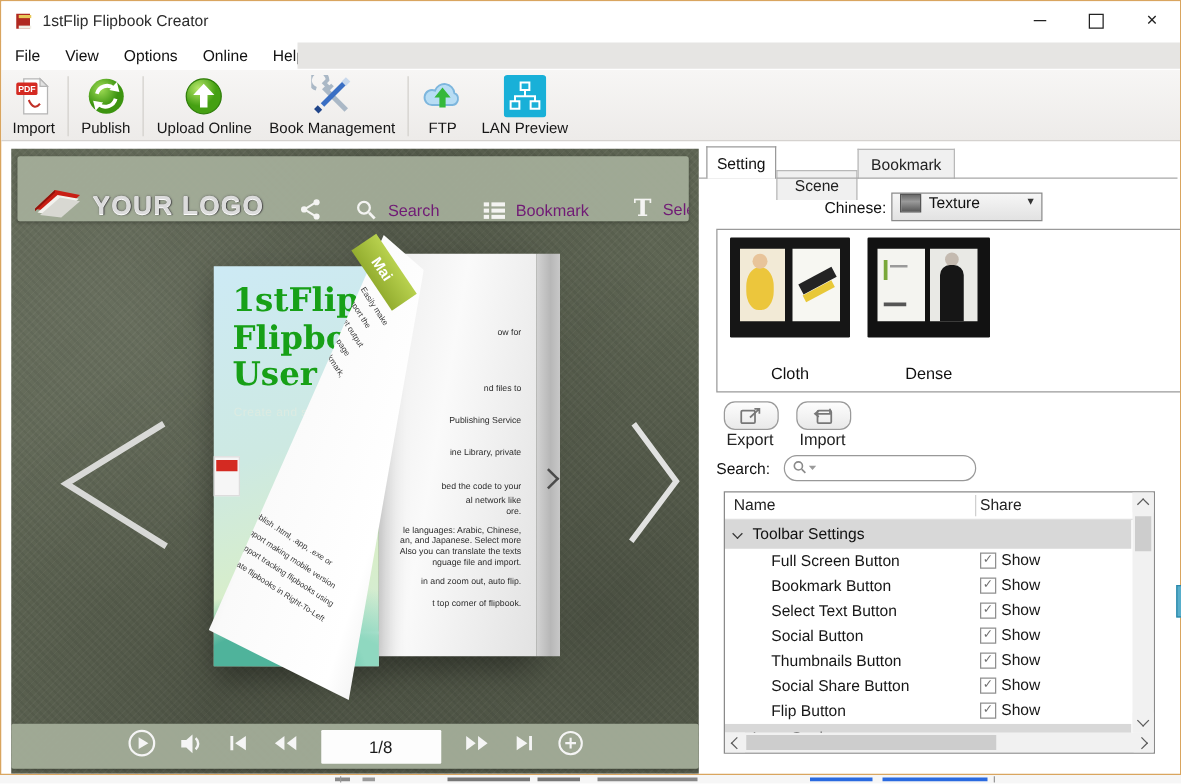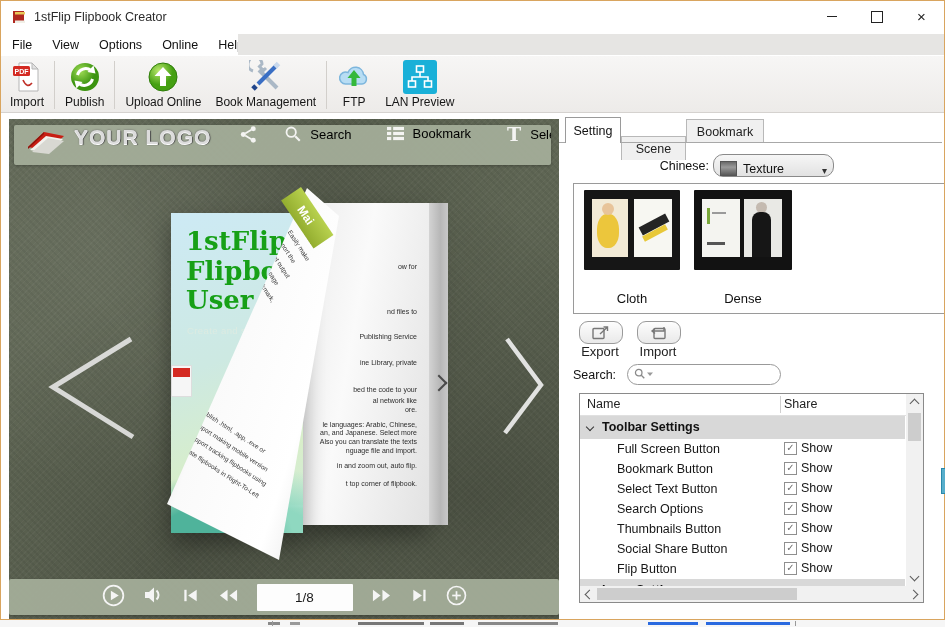--- a/index.html
+++ b/index.html
@@ -32,22 +32,22 @@
   .preview{position:absolute;left:8px;top:118px;width:550px;height:500px;overflow:hidden;
     background-color:#5f6654;
     background-image:
       radial-gradient(ellipse at 15% 25%, rgba(255,255,255,.06), transparent 45%),
       radial-gradient(ellipse at 85% 75%, rgba(0,0,0,.22), transparent 55%),
       radial-gradient(ellipse at 55% 15%, rgba(0,0,0,.15), transparent 50%),
       radial-gradient(ellipse at 30% 90%, rgba(0,0,0,.18), transparent 45%),
       repeating-linear-gradient(45deg, rgba(0,0,0,.05) 0 2px, transparent 2px 5px),
       repeating-linear-gradient(-45deg, rgba(255,255,255,.035) 0 1px, transparent 1px 4px);}
   .pv-bar{position:absolute;background:rgba(165,174,154,.93);border-radius:2px;box-shadow:0 1px 3px rgba(0,0,0,.25)}
-  .pv-topbar{left:5px;top:6px;width:537px;height:40px;display:flex;align-items:flex-start;overflow:hidden}
-  .pv-label{font-size:13px;color:#000000;white-space:nowrap}
+  .pv-topbar{left:5px;top:6px;width:537px;height:52px;display:flex;align-items:flex-end;overflow:hidden}
+  .pv-label{font-size:13px;color:#701a75;white-space:nowrap}
   .logo-text{font-size:21px;font-weight:800;letter-spacing:1px;color:#dcdcdc;
              text-shadow:0 1px 0 #fdfdfd,1px 1px 1px #4a4a4a,0 0 2px #666;margin-left:6px;white-space:nowrap}
   .pv-ic{display:flex;align-items:center;flex:0 0 auto}
   .select-t{font-family:"DejaVu Serif",serif;font-size:19px;font-weight:bold;color:#f4f4f2;line-height:1}
   .pv-bottombar{left:0;top:460px;width:550px;height:36px;display:flex;align-items:center;justify-content:center;gap:17px}
   .page-box{width:96px;height:27px;background:#fdfdfd;border-radius:1px;display:flex;align-items:center;justify-content:center;font-size:13.5px;color:#1a1a1a}
   
   .page-right{position:absolute;left:294px;top:84px;width:126px;height:322px;
       background:linear-gradient(100deg,#ececec,#fafafa 40%,#e2e2e2);box-shadow:0 10px 22px rgba(0,0,0,.38)}
   .rpl{position:absolute;left:0;width:114px;text-align:right;font-size:7px;line-height:8px;color:#2c2c2c;white-space:nowrap;overflow:hidden}
@@ -77,22 +77,22 @@
       display:flex;align-items:center;padding-left:16px;box-sizing:border-box}
   .stack-chev{position:absolute;left:424px;top:258px;width:10px;height:10px;
       border-right:2.6px solid #4a4a4a;border-bottom:2.6px solid #4a4a4a;transform:rotate(-45deg)}
   
   .tab{position:absolute;box-sizing:border-box;font-size:12.5px;display:flex;align-items:center;justify-content:center;cursor:default}
   .tab-active{background:#fff;border:1px solid #9a9a9a;border-bottom:none;z-index:3;color:#111}
   .tab-idle{background:#f0f0f0;border:1px solid #b8b8b8;border-bottom:none;color:#222}
   .panel-line{position:absolute;left:558px;top:141px;width:383px;height:0;border-top:1px solid #a8a8a8}
   .tpl-label{position:absolute;left:560px;top:158px;width:148px;text-align:right;font-size:12.5px;color:#111}
   .combo{position:absolute;left:712px;top:153px;width:121px;height:23px;box-sizing:border-box;
-      border:1px solid #8a8a8a;border-radius:10px;background:linear-gradient(#f6f6f6,#e2e2e2);
-      display:flex;align-items:flex-end;padding:0 6px;gap:6px;font-size:12.5px;color:#111}
+      border:1px solid #8a8a8a;border-radius:0;background:linear-gradient(#f6f6f6,#e2e2e2);
+      display:flex;align-items:flex-start;padding:0 6px;gap:6px;font-size:12.5px;color:#111}
   .combo .sw{width:15px;height:13px;background:linear-gradient(#6a6a6a,#9a9a9a 40%,#5a5a5a);border:1px solid #555}
   .combo .arr{margin-left:auto;font-size:10px;color:#333}
   .tpl-list{position:absolute;left:572px;top:182px;width:419px;height:131px;box-sizing:border-box;
       border:1px solid #9a9a9a;background:#fff}
   .tpl-cell{position:absolute;top:2px;height:125px;cursor:default}
   .tpl-name{position:absolute;left:0;bottom:2px;width:100%;text-align:center;font-size:13px;color:#111;height:20px;line-height:20px}
   .thumb{position:absolute;left:4px;top:4px;right:4px;height:80px;border-radius:1px;overflow:hidden}
   .sb-track{background:#f1f1f1}
   .sb-btn{position:absolute;display:flex;align-items:center;justify-content:center;background:#f1f1f1;cursor:default}
   .chev{width:6px;height:6px;border-right:1.6px solid #5a5a5a;border-bottom:1.6px solid #5a5a5a;display:inline-block}
@@ -109,21 +109,21 @@
       border:1px solid #999;border-radius:11px;padding:0 8px 0 26px;font-size:12px;outline:none;background:#fff}
   .search-ic{position:absolute;left:633px;top:367px;display:flex;align-items:center;gap:1px}
   
   .stable{position:absolute;left:578px;top:392px;width:345px;height:210px;box-sizing:border-box;
       border:1px solid #8a8a8a;background:#fff;overflow:hidden}
   .th-row{position:relative;height:21px;border-bottom:1px solid #e0e0e0;font-size:12.5px;color:#222}
   .th-name{position:absolute;left:7px;top:3px}
   .th-val{position:absolute;left:204px;top:3px}
   .th-div{position:absolute;left:200px;top:2px;width:1px;height:17px;background:#d0d0d0}
   .grp-row{position:relative;height:23px;background:#d8d8d8;width:325px}
-  .grp-name{position:absolute;left:22px;top:4px;font-size:12.5px;font-weight:bold;color:#111}
+  .grp-name{position:absolute;left:22px;top:4px;font-size:12.5px;font-weight:normal;color:#111}
   .grp-chev{position:absolute;left:7px;top:8px;width:5px;height:5px;border-right:1.6px solid #333;border-bottom:1.6px solid #333;transform:rotate(45deg)}
   .set-row{position:relative;height:20px;width:325px;font-size:12.5px;color:#161616}
   .row-name{position:absolute;left:37px;top:3px;white-space:nowrap}
   .row-val{position:absolute;left:204px;top:2px;display:flex;align-items:center;gap:4px}
   .cbx{width:13px;height:13px;box-sizing:border-box;border:1px solid #8f8f8f;background:#fff;
       display:flex;align-items:center;justify-content:center;font-size:10px;color:#6e6e6e;line-height:1}
   .partial{height:9px;overflow:hidden}
   
   .vscroll{position:absolute;right:0;top:0;bottom:16px;width:17px;background:#f1f1f1}
   .hscroll{position:absolute;left:0;right:0;bottom:0;height:16px;background:#f1f1f1}
@@ -496,21 +496,21 @@
           </span>
       </div>
       <div class="set-row">
         <span class="row-name">Select Text Button</span>
         <span class="row-val">
             <span class="cbx">✓</span>
             <span>Show</span>
           </span>
       </div>
       <div class="set-row">
-        <span class="row-name">Search Options</span>
+        <span class="row-name">Social Button</span>
         <span class="row-val">
             <span class="cbx">✓</span>
             <span>Show</span>
           </span>
       </div>
       <div class="set-row">
         <span class="row-name">Thumbnails Button</span>
         <span class="row-val">
             <span class="cbx">✓</span>
             <span>Show</span>

